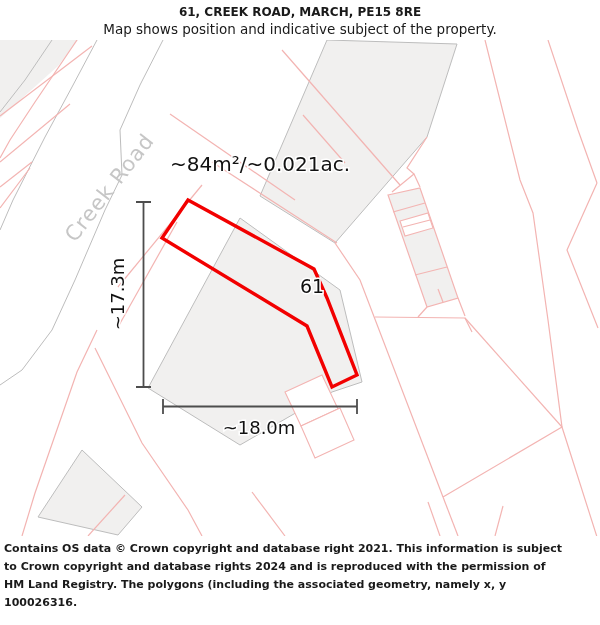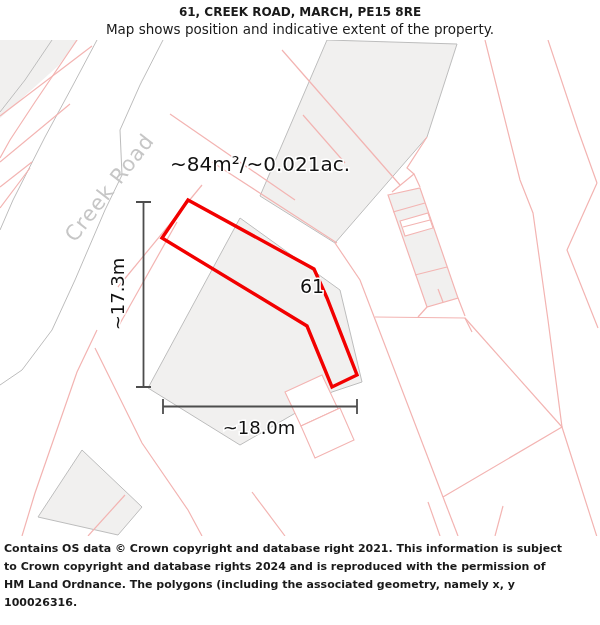--- a/index.html
+++ b/index.html
@@ -32,21 +32,21 @@
   .ftr{position:absolute;top:537px;left:0;width:600px;background:transparent;z-index:3;padding:3px 0 0 4px;}
   .ftr div{font-size:11px;line-height:18px;white-space:nowrap;color:var(--ink);font-weight:bold;}
 </style>
 </head>
 <body>
 
 <div class="page">
 
   <div class="hdr">
     <div class="t1">61, CREEK ROAD, MARCH, PE15 8RE</div>
-    <div class="t2">Map shows position and indicative extent of the property.</div>
+    <div class="t2">Map shows position and indicative subject of the property.</div>
   </div>
 
   <div class="mapwrap">
     <svg width="600" height="496" viewBox="0 0 600 496">
 
       <g>
         <polygon class="parcel-nostroke" points="0,0 78,0 58,26 0,78"></polygon>
         <polygon class="parcel" points="327,0 457,4 427,97 335,203 260,156"></polygon>
         <polygon class="parcel" points="240,178 340,250 362,342 332,352 240,405 148,348"></polygon>
         <polygon class="parcel-pk" points="388,155 420,148 458,258 427,267"></polygon>
@@ -110,17 +110,17 @@
       <text class="lbl area halo" x="260" y="131" text-anchor="middle">~84m²/~0.021ac.</text>
       <text class="lbl plot halo" x="312" y="253" text-anchor="middle">61</text>
       <text class="lbl dimtxt halo" x="124" y="254" text-anchor="middle" transform="rotate(-90 124 254)">~17.3m</text>
       <text class="lbl dimtxt halo" x="259" y="394" text-anchor="middle">~18.0m</text>
     </svg>
   </div>
 
   <div class="ftr">
     <div>Contains OS data © Crown copyright and database right 2021. This information is subject</div>
     <div>to Crown copyright and database rights 2024 and is reproduced with the permission of</div>
-    <div>HM Land Ordnance. The polygons (including the associated geometry, namely x, y</div>
+    <div>HM Land Registry. The polygons (including the associated geometry, namely x, y</div>
     <div>100026316.</div>
   </div>
 
 </div>
 
 </body></html>

